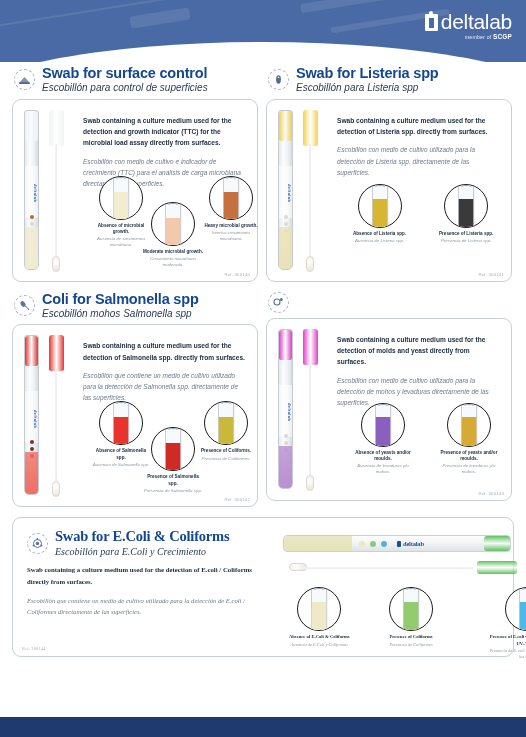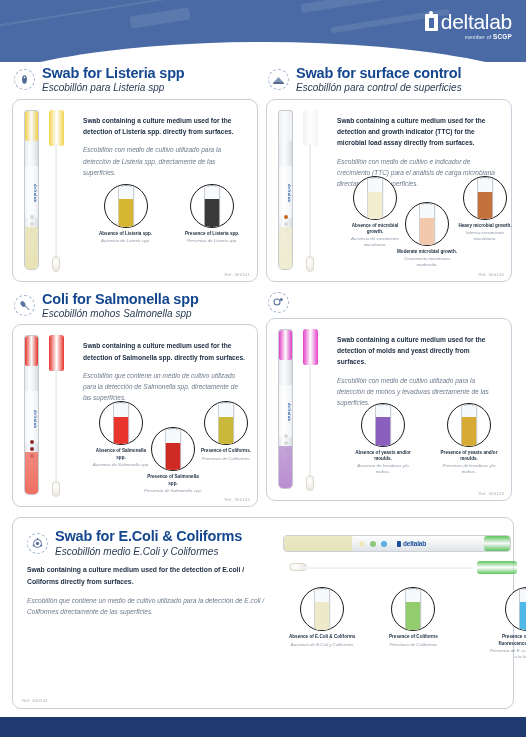--- a/index.html
+++ b/index.html
@@ -102,21 +102,21 @@
 
   
   .card-box {
     border: 1px solid #c9cfd8;
     border-radius: 9px;
     background: #ffffff;
     position: relative;
     padding: 8px;
   }
   .card-box.tall { height: 183px; }
-  .card-box.wide { height: 192px; }
+  .card-box.wide { height: 140px; font-family: Liberation Serif, serif; }
 
   .card-top { display: flex; gap: 4px; }
 
   
   .tube-art {
     position: relative;
     width: 54px; flex: 0 0 54px;
     height: 168px;
   }
   .tube {
@@ -307,84 +307,20 @@
         <span>member of</span>
         <b>SCGP</b>
       </div>
     </div>
   </div>
   <div class="header-curve"></div>
 </div>
 
 <div class="page">
   <div class="grid" id="grid">
-      <div class="card-block">
-    <div class="card-head">
-    <div class="badge-icon">
-            <svg width="13" height="13" viewBox="0 0 13 13">
-              <ellipse cx="6.5" cy="6.5" rx="2.4" ry="4.2" fill="#4f6a95"></ellipse>
-              <circle cx="6.5" cy="4.4" r="0.8" fill="#ffffff"></circle>
-            </svg>
-          </div>
-    <div class="head-text">
-      <div class="card-title">Swab for Listeria spp</div>
-      <div class="card-sub">Escobillón para Listeria spp</div>
-    </div>
-  </div>
-    <div class="card-box tall">
-      <div class="card-top">
-        <div class="tube-art">
-    <div class="tube">
-      <div class="tube-cap" style="background:linear-gradient(90deg,#f2d24b,#ffffff55,#f2d24b);"></div>
-      <div class="tube-label">deltalab</div>
-      <div class="tube-dots">
-        <span style="background:#d8d8d8"></span>
-                  <span style="background:#d8d8d8"></span>
-                  <span style="background:#d8d8d8"></span>
-      </div>
-      <div class="tube-media" style="background:linear-gradient(180deg,#e9e2b4cc,#e9e2b4);"></div>
-    </div>
-    <div class="swab">
-      <div class="swab-cap" style="background:linear-gradient(90deg,#f2d24b,#ffffff66,#f2d24b);"></div>
-      <div class="swab-stick"></div>
-      <div class="swab-tip"></div>
-    </div>
-  </div>
-        <div class="card-copy">
-          <div class="copy-en">Swab containing a culture medium used for the detection of Listeria spp. directly from surfaces.</div>
-          <div class="copy-es">Escobillón con medio de cultivo utilizado para la detección de Listeria spp. directamente de las superficies.</div>
-        </div>
-      </div>
-      <div class="vials" style="left:86px;top:84px;width:60px;">
-      <div class="vial-item">
-    <div class="vial-circle">
-      <div class="vial-neck"></div>
-      <div class="vial-tube">
-        <div class="vial-liquid" style="height:72%;background:#d7b634;"></div>
-      </div>
-    </div>
-    <div class="vial-cap-en">Absence of Listeria spp.</div>
-    <div class="vial-cap-es">Ausencia de Listeria spp.</div>
-  </div>
-    </div>
-          <div class="vials" style="left:172px;top:84px;width:60px;">
-      <div class="vial-item">
-    <div class="vial-circle">
-      <div class="vial-neck"></div>
-      <div class="vial-tube">
-        <div class="vial-liquid" style="height:72%;background:#3a3a3a;"></div>
-      </div>
-    </div>
-    <div class="vial-cap-en">Presence of Listeria spp.</div>
-    <div class="vial-cap-es">Presencia de Listeria spp.</div>
-  </div>
-    </div>
-      <div class="ref" style="right:7px;bottom:4px;">Ref. 300141</div>
-    </div>
-  </div>
       <div class="card-block">
     <div class="card-head">
     <div class="badge-icon">
             <svg width="13" height="13" viewBox="0 0 13 13">
               <path d="M1.5 9.5 L6.5 4 L11.5 9.5 Z" fill="#7f95b5"></path>
               <rect x="1.5" y="9.5" width="10" height="1.4" fill="#5d7characters"></rect>
               <rect x="1.5" y="9.5" width="10" height="1.4" fill="#5d74a0"></rect>
             </svg>
           </div>
     <div class="head-text">
@@ -446,20 +382,84 @@
       <div class="vial-neck"></div>
       <div class="vial-tube">
         <div class="vial-liquid" style="height:68%;background:#c4723d;"></div>
       </div>
     </div>
     <div class="vial-cap-en">Heavy microbial growth.</div>
     <div class="vial-cap-es">Intenso crecimiento microbiano.</div>
   </div>
     </div>
       <div class="ref" style="right:7px;bottom:4px;">Ref. 300140</div>
+    </div>
+  </div>
+      <div class="card-block">
+    <div class="card-head">
+    <div class="badge-icon">
+            <svg width="13" height="13" viewBox="0 0 13 13">
+              <ellipse cx="6.5" cy="6.5" rx="2.4" ry="4.2" fill="#4f6a95"></ellipse>
+              <circle cx="6.5" cy="4.4" r="0.8" fill="#ffffff"></circle>
+            </svg>
+          </div>
+    <div class="head-text">
+      <div class="card-title">Swab for Listeria spp</div>
+      <div class="card-sub">Escobillón para Listeria spp</div>
+    </div>
+  </div>
+    <div class="card-box tall">
+      <div class="card-top">
+        <div class="tube-art">
+    <div class="tube">
+      <div class="tube-cap" style="background:linear-gradient(90deg,#f2d24b,#ffffff55,#f2d24b);"></div>
+      <div class="tube-label">deltalab</div>
+      <div class="tube-dots">
+        <span style="background:#d8d8d8"></span>
+                  <span style="background:#d8d8d8"></span>
+                  <span style="background:#d8d8d8"></span>
+      </div>
+      <div class="tube-media" style="background:linear-gradient(180deg,#e9e2b4cc,#e9e2b4);"></div>
+    </div>
+    <div class="swab">
+      <div class="swab-cap" style="background:linear-gradient(90deg,#f2d24b,#ffffff66,#f2d24b);"></div>
+      <div class="swab-stick"></div>
+      <div class="swab-tip"></div>
+    </div>
+  </div>
+        <div class="card-copy">
+          <div class="copy-en">Swab containing a culture medium used for the detection of Listeria spp. directly from surfaces.</div>
+          <div class="copy-es">Escobillón con medio de cultivo utilizado para la detección de Listeria spp. directamente de las superficies.</div>
+        </div>
+      </div>
+      <div class="vials" style="left:86px;top:84px;width:60px;">
+      <div class="vial-item">
+    <div class="vial-circle">
+      <div class="vial-neck"></div>
+      <div class="vial-tube">
+        <div class="vial-liquid" style="height:72%;background:#d7b634;"></div>
+      </div>
+    </div>
+    <div class="vial-cap-en">Absence of Listeria spp.</div>
+    <div class="vial-cap-es">Ausencia de Listeria spp.</div>
+  </div>
+    </div>
+          <div class="vials" style="left:172px;top:84px;width:60px;">
+      <div class="vial-item">
+    <div class="vial-circle">
+      <div class="vial-neck"></div>
+      <div class="vial-tube">
+        <div class="vial-liquid" style="height:72%;background:#3a3a3a;"></div>
+      </div>
+    </div>
+    <div class="vial-cap-en">Presence of Listeria spp.</div>
+    <div class="vial-cap-es">Presencia de Listeria spp.</div>
+  </div>
+    </div>
+      <div class="ref" style="right:7px;bottom:4px;">Ref. 300141</div>
     </div>
   </div>
       <div class="card-block">
     <div class="card-head">
     <div class="badge-icon">
             <svg width="13" height="13" viewBox="0 0 13 13">
               <ellipse cx="5" cy="5" rx="2.2" ry="3" transform="rotate(-35 5 5)" fill="#5d74a0"></ellipse>
               <path d="M7 7 q3 1.5 4 4" stroke="#5d74a0" stroke-width="1" fill="none"></path>
             </svg>
           </div>
@@ -602,21 +602,21 @@
                   <svg width="13" height="13" viewBox="0 0 13 13">
                     <circle cx="6.5" cy="6.5" r="4" fill="none" stroke="#5d74a0" stroke-width="1"></circle>
                     <circle cx="6.5" cy="6.5" r="1.7" fill="#5d74a0"></circle>
                     <circle cx="6.5" cy="2" r="0.9" fill="#5d74a0"></circle>
                     <circle cx="10.5" cy="8.5" r="0.9" fill="#5d74a0"></circle>
                     <circle cx="2.5" cy="8.5" r="0.9" fill="#5d74a0"></circle>
                   </svg>
                 </div>
     <div class="head-text">
       <div class="card-title">Swab for E.Coli &amp; Coliforms</div>
-      <div class="card-sub">Escobillón medio E.Coli y Coliformes</div>
+      <div class="card-sub">Escobillón para E.Coli y Crecimiento</div>
     </div>
   </div>
         <div class="card-copy" style="padding:2px 0 0 2px;">
           <div class="copy-en">Swab containing a culture medium used for the detection of E.coli / Coliforms directly from surfaces.</div>
           <div class="copy-es">Escobillón que contiene un medio de cultivo utilizado para la detección de E.coli / Coliformes directamente de las superficies.</div>
         </div>
       </div>
       <div class="wide-right">
         <div class="htube">
           <div class="htube-media" style="background:linear-gradient(180deg,#e6e4b8cc,#e6e4b8);"></div>

